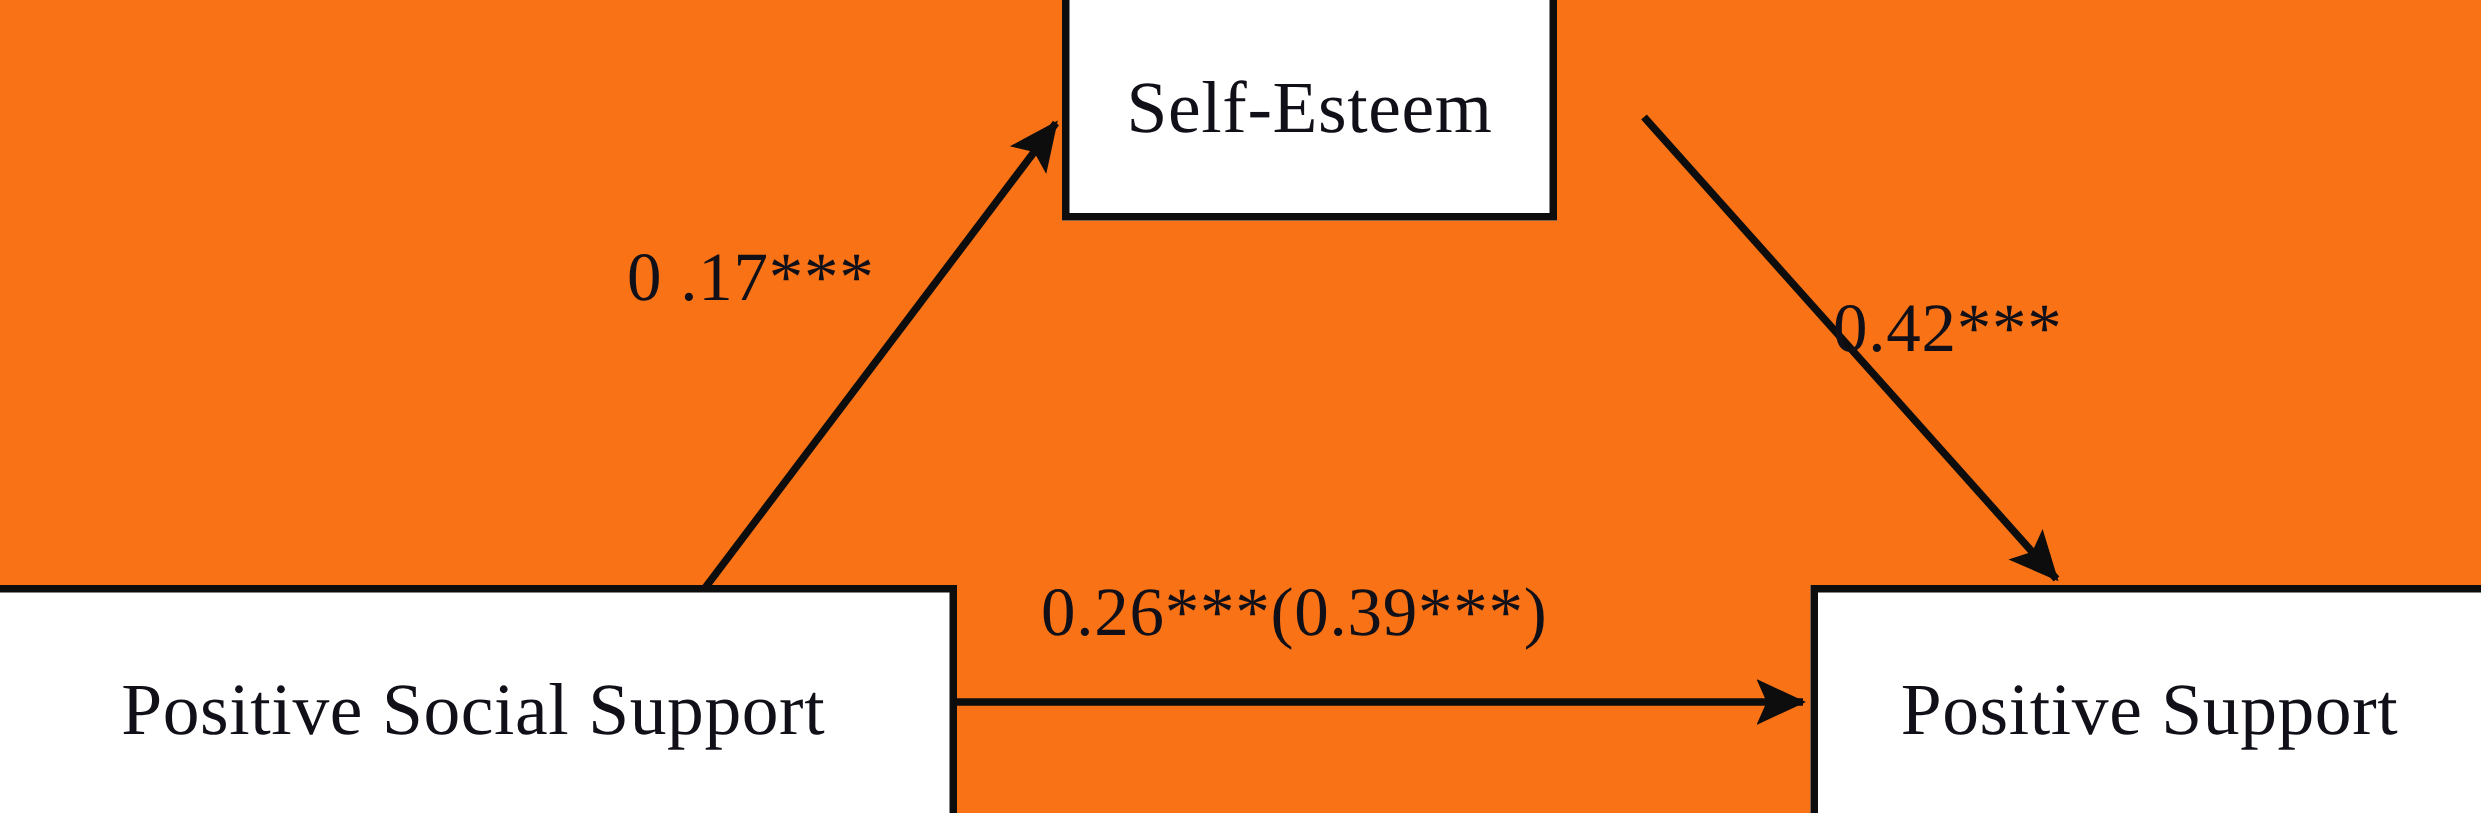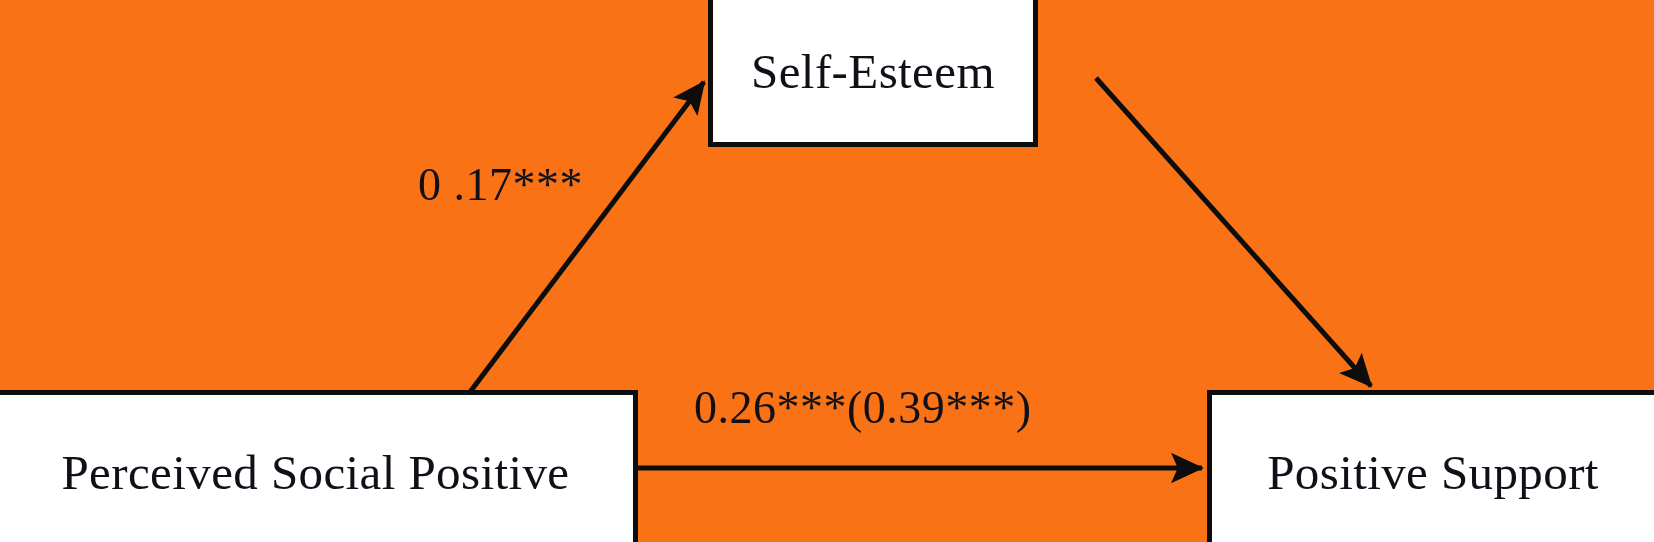--- a/index.html
+++ b/index.html
@@ -91,25 +91,26 @@
     <line x1="1096" y1="78" x2="1371" y2="386" stroke="#0d0d0d" stroke-width="5" marker-end="url(#arrowhead)"></line>
 
     <line x1="638" y1="468" x2="1202" y2="468" stroke="#0d0d0d" stroke-width="5" marker-end="url(#arrowhead)"></line>
   </svg>
 
   <div class="node" id="node-self-esteem">
     <span class="node-label">Self-Esteem</span>
   </div>
 
   <div class="node" id="node-pss">
-    <span class="node-label">Perceived Social Positive</span>
+    <span class="node-label">Positive Social Support</span>
   </div>
 
   <div class="node" id="node-psycap">
     <span class="node-label">Positive Support</span>
   </div>
 
   <div class="edge-label" id="label-a">0 .17***</div>
 
+  <div class="edge-label" id="label-b">0.42***</div>
 
   <div class="edge-label" id="label-c">0.26***(0.39***)</div>
 
 </div>
 
 </body></html>

